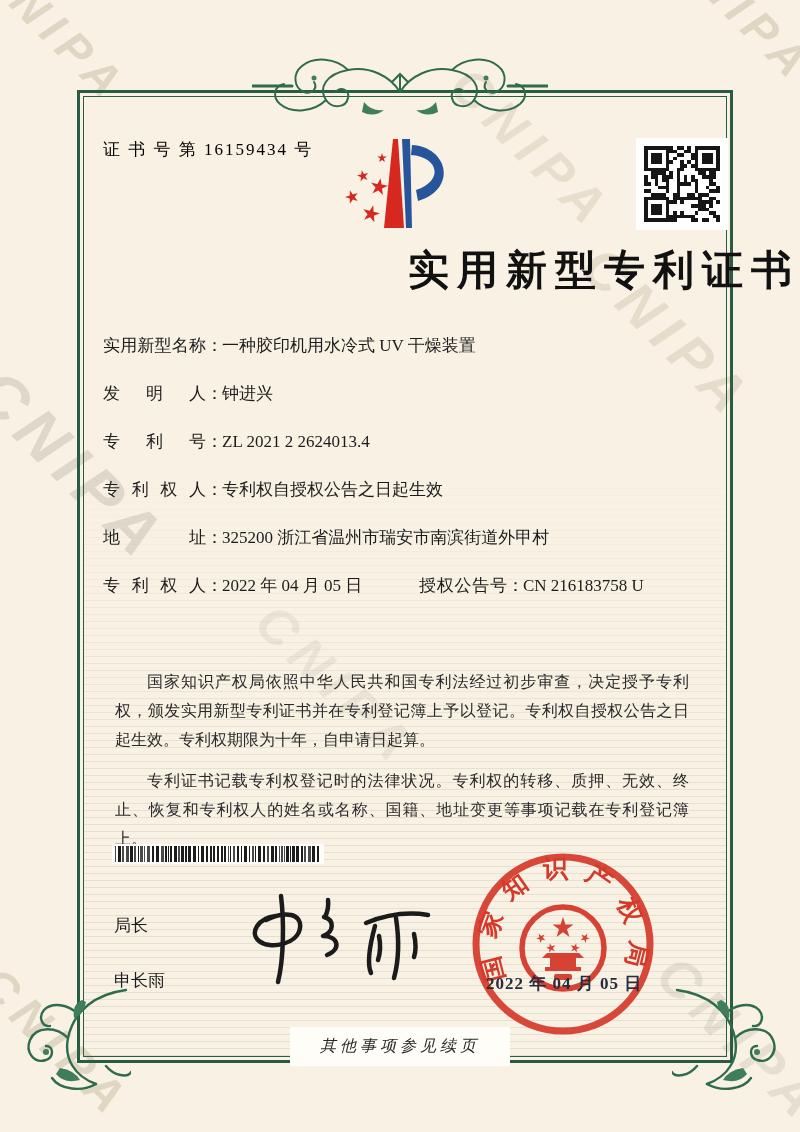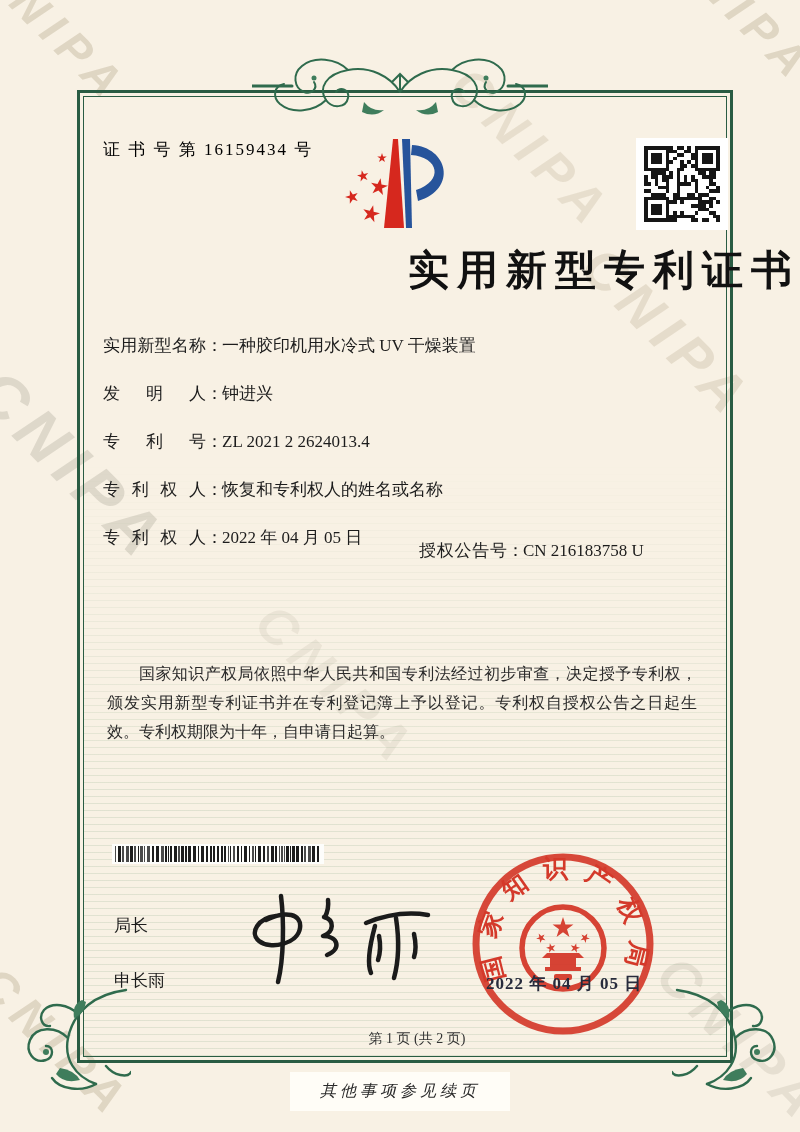--- a/index.html
+++ b/index.html
@@ -20,32 +20,32 @@
       mask-image:linear-gradient(to bottom,transparent 0%,transparent 38%,#000 72%);
       pointer-events:none;}
   
   .cert-no{left:103px;top:138px;font-size:17px;letter-spacing:2px;color:#000000;}
   .title{left:0;top:243px;width:800px;text-align:right;font-size:41px;font-weight:700;
          letter-spacing:8px;color:#111;}
   .fields{left:103px;top:334px;width:600px;font-size:17px;color:#1c1c1c;}
   .f-row{position:relative;height:20px;margin-bottom:28px;white-space:nowrap;}
   .f-label{display:inline-block;width:103px;text-align:justify;text-align-last:justify;vertical-align:top;}
   .f-colon{display:inline-block;width:16px;}
-  .f-pair2{position:absolute;left:316px;top:0;margin-top:13px;}
+  .f-pair2{position:absolute;left:316px;top:0;}
   .f-pair2 .f-label{width:88px;}
   .paras{left:103px;top:655px;width:598px;font-size:16px;line-height:29px;
          text-align:justify;color:#2a2a2a;}
-  .paras p{margin:4px;text-indent:2em;}
+  .paras p{margin:12px;text-indent:2em;}
   
   .sig-title{left:114px;top:906px;font-size:17px;font-family:"Liberation Sans","DejaVu Sans",sans-serif;color:#1d1d1d;margin-top:8px;}
   .sig-name{left:114px;top:942px;font-size:17px;font-family:"Liberation Sans","DejaVu Sans",sans-serif;color:#1d1d1d;margin-top:27px;}
   .seal-date{left:466px;top:972px;width:196px;text-align:center;font-size:17px;
              letter-spacing:1px;color:#272b3c;font-weight:600;}
   .page-info{left:17px;top:1030px;width:800px;text-align:center;font-size:14px;color:#333;}
-  .note-box{left:0;top:1072px;width:800px;text-align:center;}
+  .note-box{left:0;top:1027px;width:800px;text-align:center;}
   .note-box span{display:inline-block;background:#fffdf7;padding:9px 30px;font-size:16px;
                  font-style:italic;color:#2a2a2a;letter-spacing:4px;}
   .qr-box{left:636px;top:138px;width:92px;height:92px;background:#fff;
           display:flex;align-items:center;justify-content:center;}
 </style>
 </head>
 <body>
 
 <span class="wm" style="left:-38px;top:2px;font-size:46px;">CNIPA</span>
 <span class="wm" style="left:648px;top:-18px;font-size:46px;">CNIPA</span>
@@ -377,32 +377,36 @@
   <div class="f-row">
     <span class="f-label">实用新型名称</span><span class="f-colon">：</span><span>一种胶印机用水冷式 UV 干燥装置</span>
   </div>
   <div class="f-row">
     <span class="f-label">发明人</span><span class="f-colon">：</span><span>钟进兴</span>
   </div>
   <div class="f-row">
     <span class="f-label">专利号</span><span class="f-colon">：</span><span>ZL 2021 2 2624013.4</span>
   </div>
   <div class="f-row">
-    <span class="f-label">专利权人</span><span class="f-colon">：</span><span>恢复和专利权人的姓名或名称</span>
+    <span class="f-label">专利权人</span><span class="f-colon">：</span><span>专利权自授权公告之日起生效</span>
+  </div>
+  <div class="f-row">
+    <span class="f-label">地址</span><span class="f-colon">：</span><span>325200 浙江省温州市瑞安市南滨街道外甲村</span>
   </div>
   <div class="f-row">
     <span class="f-label">专利权人</span><span class="f-colon">：</span><span>2022 年 04 月 05 日</span>
     <span class="f-pair2">
       <span class="f-label">授权公告号</span><span class="f-colon">：</span><span>CN 216183758 U</span>
     </span>
   </div>
 </div>
 
 <div class="abs paras">
   <p>国家知识产权局依照中华人民共和国专利法经过初步审查，决定授予专利权，颁发实用新型专利证书并在专利登记簿上予以登记。专利权自授权公告之日起生效。专利权期限为十年，自申请日起算。</p>
+  <p>专利证书记载专利权登记时的法律状况。专利权的转移、质押、无效、终止、恢复和专利权人的姓名或名称、国籍、地址变更等事项记载在专利登记簿上。</p>
 </div>
 
 <svg id="barcode" class="abs" style="left:112px;top:844px;background:#fdfdfb;" width="212" height="20">
     <rect x="3" y="2" width="1" height="16" fill="#4a4a4a"></rect>
     <rect x="6" y="2" width="3" height="16" fill="#1c1c1c"></rect>
     <rect x="10" y="2" width="2" height="16" fill="#4a4a4a"></rect>
     <rect x="14" y="2" width="3" height="16" fill="#4a4a4a"></rect>
     <rect x="18" y="2" width="3" height="16" fill="#1c1c1c"></rect>
     <rect x="22" y="2" width="2" height="16" fill="#4a4a4a"></rect>
     <rect x="26" y="2" width="1" height="16" fill="#1c1c1c"></rect>

